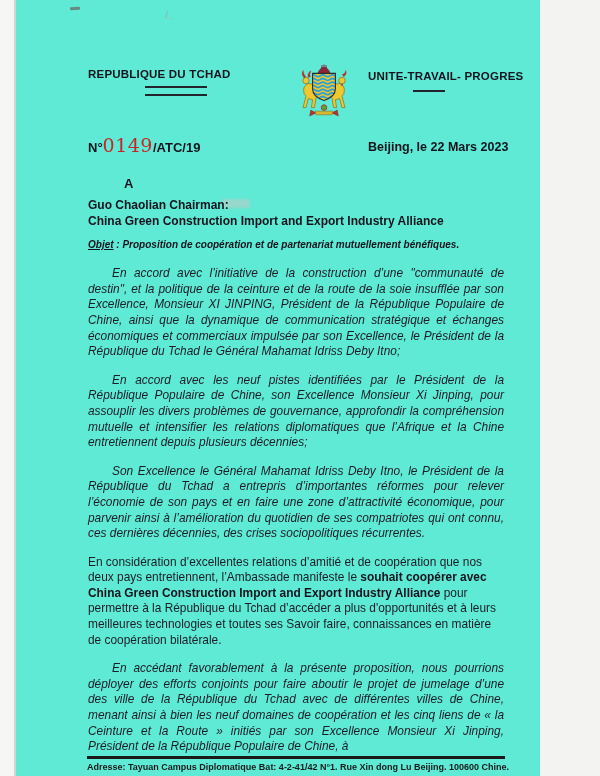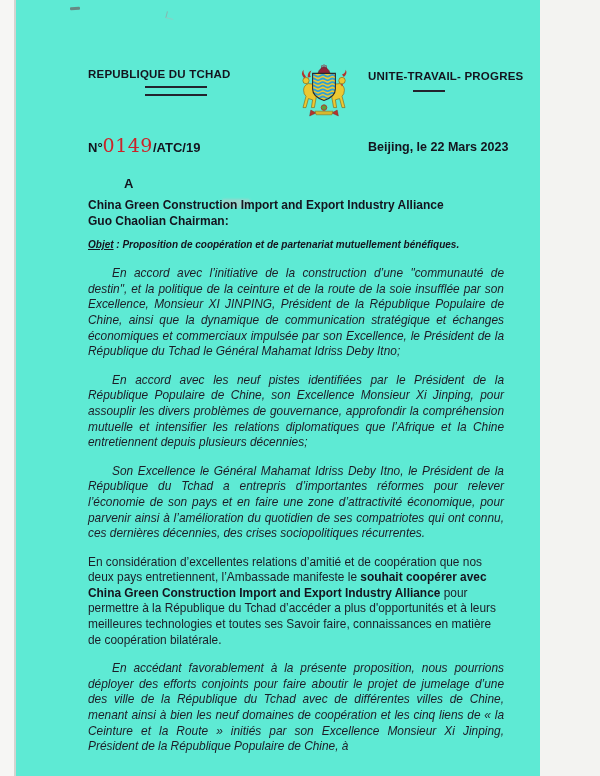--- a/index.html
+++ b/index.html
@@ -122,29 +122,33 @@
   </div>
 
   <div class="ref">
     <span class="pfx">N°</span><span class="num">0149</span><span class="sfx">/ATC/19</span>
   </div>
   <div class="date">Beijing, le 22 Mars 2023</div>
 
   <div class="content">
     <div class="to-letter">A</div>
     <div class="recipient">
+      <div>Guo Chaolian Chairman:</div>
       <div>China Green Construction Import and Export Industry Alliance</div>
-      <div>Guo Chaolian Chairman:</div>
     </div>
     <div class="objet">
       <span class="lbl">Objet</span><span class="rest"> : </span><span class="rest">Proposition de coopération et de partenariat mutuellement bénéfiques.</span>
     </div>
     <div>
         <div class="para indent justify"><span>En accord avec l’initiative de la construction d’une "communauté de destin", et la politique de la ceinture et de la route de la soie insufflée par son Excellence, Monsieur XI JINPING, Président de la République Populaire de Chine, ainsi que la dynamique de communication stratégique et échanges économiques et commerciaux impulsée par son Excellence, le Président de la République du Tchad le Général Mahamat Idriss Deby Itno;</span></div>
         <div class="para indent justify"><span>En accord avec les neuf pistes identifiées par le Président de la République Populaire de Chine, son Excellence Monsieur Xi Jinping, pour assouplir les divers problèmes de gouvernance, approfondir la compréhension mutuelle et intensifier les relations diplomatiques que l’Afrique et la Chine entretiennent depuis plusieurs décennies;</span></div>
         <div class="para indent justify"><span>Son Excellence le Général Mahamat Idriss Deby Itno, le Président de la République du Tchad a entrepris d’importantes réformes pour relever l’économie de son pays et en faire une zone d’attractivité économique, pour parvenir ainsi à l’amélioration du quotidien de ses compatriotes qui ont connu, ces dernières décennies, des crises sociopolitiques récurrentes.</span></div>
         <div class="para"><span>En considération d’excellentes relations d’amitié et de coopération que nos deux pays entretiennent, l’Ambassade manifeste le </span><span class="b">souhait coopérer avec  China Green Construction Import and Export Industry Alliance</span><span> pour permettre à la République du Tchad d’accéder a plus d'opportunités et à leurs meilleures technologies et toutes ses Savoir faire, connaissances en matière de coopération bilatérale.</span></div>
         <div class="para indent justify"><span>En accédant favorablement à la présente proposition, nous pourrions déployer des efforts conjoints pour faire aboutir le projet de jumelage d’une des ville de la République du Tchad avec de différentes villes de Chine, menant ainsi à bien les neuf domaines de coopération et les cinq liens de « la Ceinture et la Route » initiés par son Excellence Monsieur Xi Jinping, Président de la République Populaire de Chine, à</span></div>
       </div>
   </div>
 
+  <div class="footer">
+    <div class="footer-rule"></div>
+    <div class="footer-addr">Adresse: Tayuan Campus Diplomatique  Bat: 4-2-41/42 N°1. Rue Xin dong Lu Beijing. 100600 Chine.</div>
+  </div>
 
 </div>
 
 </body></html>

